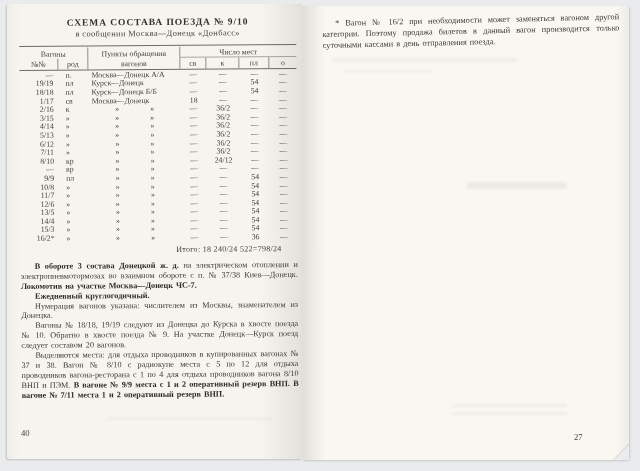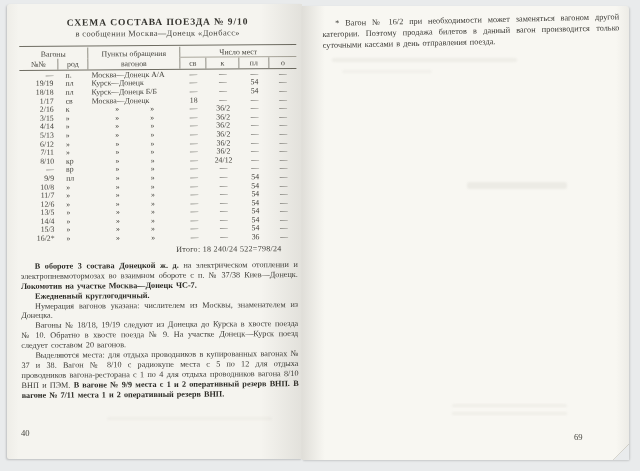--- a/index.html
+++ b/index.html
@@ -338,21 +338,21 @@
 
     <div class="pagenum pagenum-left">40</div>
     <div class="ghost lines" style="left:100px;top:413px;width:165px;height:7px;opacity:0.07;"></div>
   </div>
 
   <div class="page page-right">
     <div class="rp-content">
       <p class="footnote">* Вагон № 16/2 при необходимости может заменяться вагоном другой категории. Поэтому продажа билетов в данный вагон производится только суточными кассами в день отправления поезда.</p>
     </div>
 
-    <div class="pagenum pagenum-right">69</div>
+    <div class="pagenum pagenum-right">27</div>
 
     <div class="ghost" style="left:30px;top:52px;width:185px;height:4px;"></div>
     <div class="ghost" style="left:40px;top:64px;width:90px;height:3px;opacity:0.07;"></div>
     <div class="ghost" style="left:165px;top:176px;width:100px;height:7px;opacity:0.12;"></div>
     <div class="ghost lines" style="left:150px;top:398px;width:115px;height:16px;opacity:0.09;"></div>
     <div class="corner-fold"></div>
   </div>
 
 </div>
 

